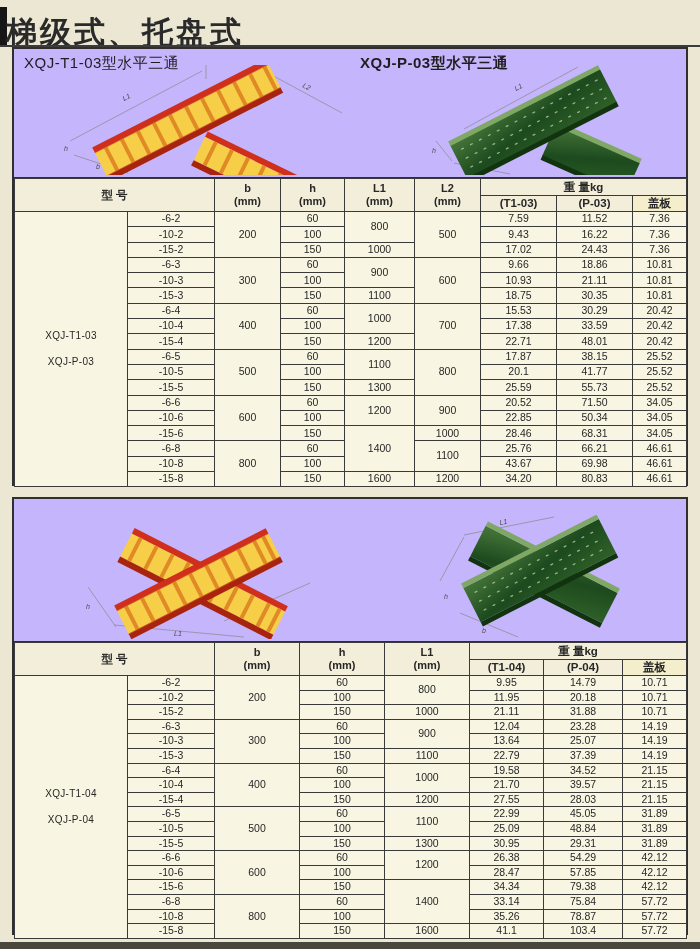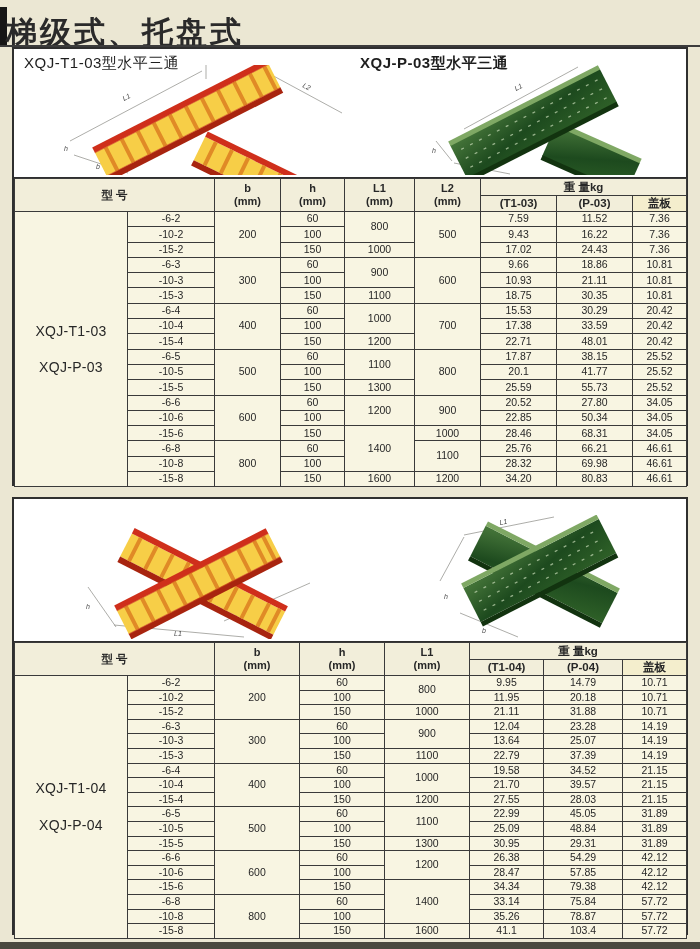--- a/index.html
+++ b/index.html
@@ -18,21 +18,21 @@
   .title-rule{position:absolute;left:0;top:45px;width:700px;height:2px;background:#3c3c3c;}
   .bottom-edge{position:absolute;left:0;bottom:0;width:700px;height:7px;background:#49483e;}
 
   .section{
     position:absolute;left:12px;width:676px;
     border:2px solid #2f2f2f;background:#f1eedd;box-sizing:border-box;
   }
   #section1{top:47px;height:439px;}
   #section2{top:497px;height:438px;}
 
-  .img-area{position:relative;border-bottom:1px solid #2f2f2f;background:#ffffff;overflow:hidden;}
+  .img-area{position:relative;border-bottom:1px solid #2f2f2f;background:#c4b5fd;overflow:hidden;}
   #section1 .img-area{height:128px;}
   #section2 .img-area{height:142px;}
   .img-title{position:absolute;top:5px;font-size:15px;color:#1e1e1e;letter-spacing:0.5px;}
   .img-title.lt{left:10px;}
   .img-title.rt{left:346px;font-weight:bold;}
   .drawing{position:absolute;}
 
   table.spec{border-collapse:collapse;width:672px;table-layout:fixed;}
   .spec th,.spec td{
     border:1px solid #3a3a3a;padding:0;margin:0;
@@ -40,21 +40,21 @@
     font-size:10.5px;line-height:1.1;color:#272727;
     overflow:hidden;white-space:pre-line;
   }
   .spec thead th{font-size:11.5px;font-weight:bold;background:#f2eeda;}
   .spec thead tr.h1 th{height:16px;}
   .spec thead tr.h2 th{height:15px;}
   .spec thead th.twoline{font-size:11px;line-height:1.15;}
   #section1 tbody td{height:14.3px;}
   #section2 tbody td{height:13.6px;}
   .spec tbody td{background:#f8f5e2;}
-  td.model-cell{font-size:14px;background:#f3f0dd;line-height:2.6;letter-spacing:0.3px;}
+  td.model-cell{font-size:10px;background:#f3f0dd;line-height:2.6;letter-spacing:0.3px;}
   td.sub-model{background:#f6f3e0;}
   td.dim-col{background:#f9f7ea;}
   td.weight-col{background:#faf7e6;}
   td.cover-col{background:#f6efc7;}
   .spec thead th.cover-head{background:#f4eecd;}
 
   svg text{font-family:"Liberation Sans",sans-serif;}
   .dim-label{font-size:7px;fill:#4c4c4c;font-style:italic;}
 </style>
 </head>
@@ -259,21 +259,21 @@
           <td class="weight-col">55.73</td>
           <td class="cover-col">25.52</td>
         </tr>
         <tr>
           <td class="sub-model">-6-6</td>
           <td class="dim-col" rowspan="3">600</td>
           <td class="dim-col">60</td>
           <td class="dim-col" rowspan="2">1200</td>
           <td class="dim-col" rowspan="2">900</td>
           <td class="weight-col">20.52</td>
-          <td class="weight-col">27.80</td>
+          <td class="weight-col">71.50</td>
           <td class="cover-col">34.05</td>
         </tr>
         <tr>
           <td class="sub-model">-10-6</td>
           <td class="dim-col">100</td>
           <td class="weight-col">22.85</td>
           <td class="weight-col">50.34</td>
           <td class="cover-col">34.05</td>
         </tr>
         <tr>
@@ -290,21 +290,21 @@
           <td class="dim-col" rowspan="3">800</td>
           <td class="dim-col">60</td>
           <td class="dim-col" rowspan="2">1100</td>
           <td class="weight-col">25.76</td>
           <td class="weight-col">66.21</td>
           <td class="cover-col">46.61</td>
         </tr>
         <tr>
           <td class="sub-model">-10-8</td>
           <td class="dim-col">100</td>
-          <td class="weight-col">28.32</td>
+          <td class="weight-col">43.67</td>
           <td class="weight-col">69.98</td>
           <td class="cover-col">46.61</td>
         </tr>
         <tr>
           <td class="sub-model">-15-8</td>
           <td class="dim-col">150</td>
           <td class="dim-col">1600</td>
           <td class="dim-col">1200</td>
           <td class="weight-col">34.20</td>
           <td class="weight-col">80.83</td>

